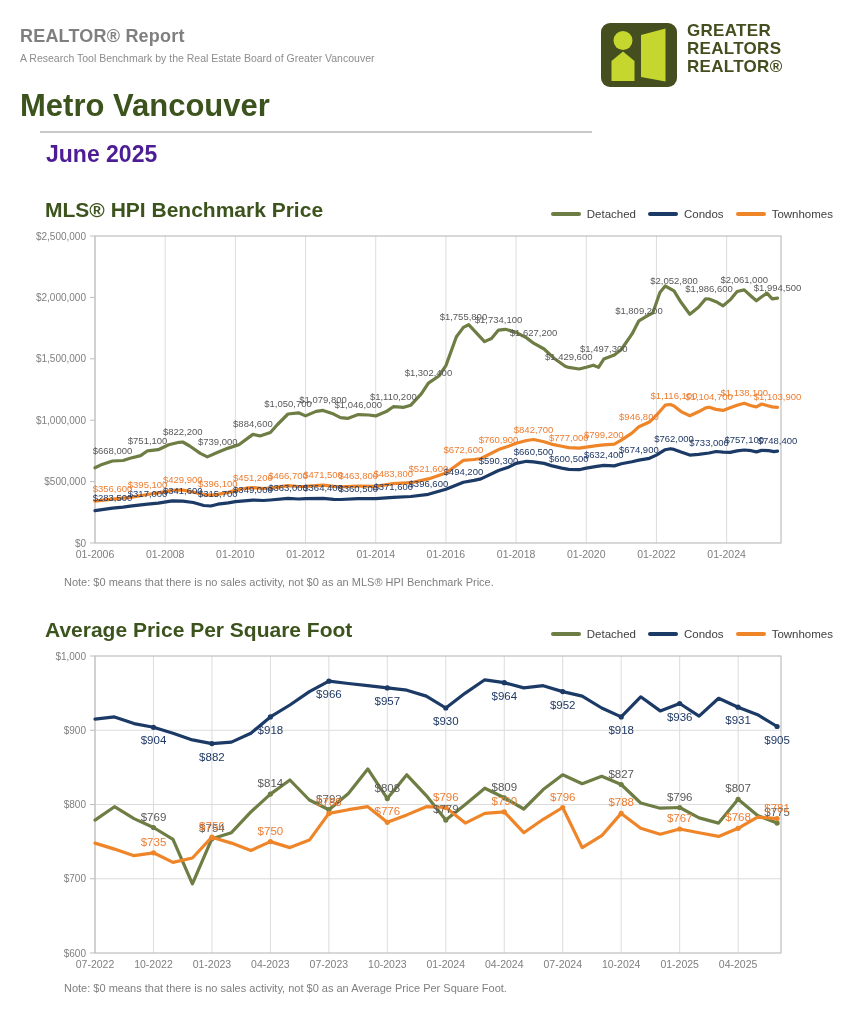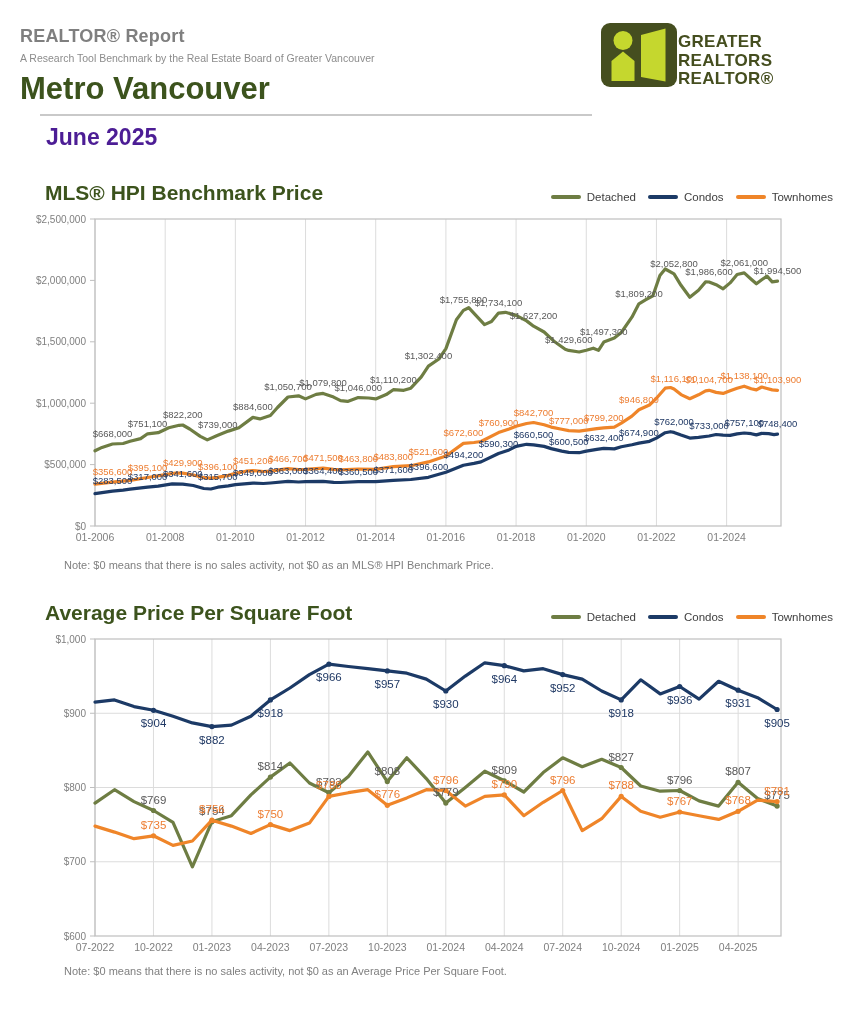--- a/index.html
+++ b/index.html
@@ -1,24 +1,24 @@
 <!DOCTYPE html>
 <html><head>
 <meta charset="utf-8">
 <style>
   html,body{margin:0;padding:0;background:#fff;}
   .page{position:relative;width:843px;height:1024px;background:#fff;overflow:hidden;
         font-family:"Liberation Sans","DejaVu Sans",sans-serif;}
   .header{position:relative;padding:26px 0 0 20px;}
   .report-title{font-size:18px;font-weight:bold;color:#7f7f7f;letter-spacing:.2px;}
   .report-subtitle{font-size:10.5px;color:#8c8c8c;margin-top:5px;}
-  .region-title{font-size:31px;font-weight:bold;color:#3c531d;margin-top:7px;}
+  .region-title{font-size:31px;font-weight:bold;color:#3c531d;margin-top:24px;}
   .divider{height:2px;background:#c9c9c9;margin:7px 0 0 40px;width:552px;}
   .period{font-size:23px;font-weight:bold;color:#4c1d95;margin:8px 0 0 46px;}
-  .logo{position:absolute;top:22px;left:600px;display:flex;align-items:flex-end;}
+  .logo{position:absolute;top:22px;left:600px;display:flex;align-items:flex-start;gap:9px;}
   .logo-text{font-size:17px;font-weight:800;color:#454e1f;line-height:1.07;letter-spacing:.3px;}
   .chart-head{display:flex;justify-content:space-between;align-items:flex-end;
               margin:30px 10px 4px 45px;}
   .chart-head h2{margin:0;font-size:21px;font-weight:bold;color:#3c531d;}
   .legend{display:flex;gap:12px;align-items:center;padding-bottom:2px;}
   .legend-item{display:flex;align-items:center;gap:6px;font-size:11.5px;color:#404040;}
   .legend-swatch{display:inline-block;width:30px;height:4px;border-radius:2px;}
   .note{font-size:11px;color:#7f7f7f;margin:8px 0 0 64px;}
   svg text{font-family:"Liberation Sans","DejaVu Sans",sans-serif;}
   .sec2{margin-top:26px;}

